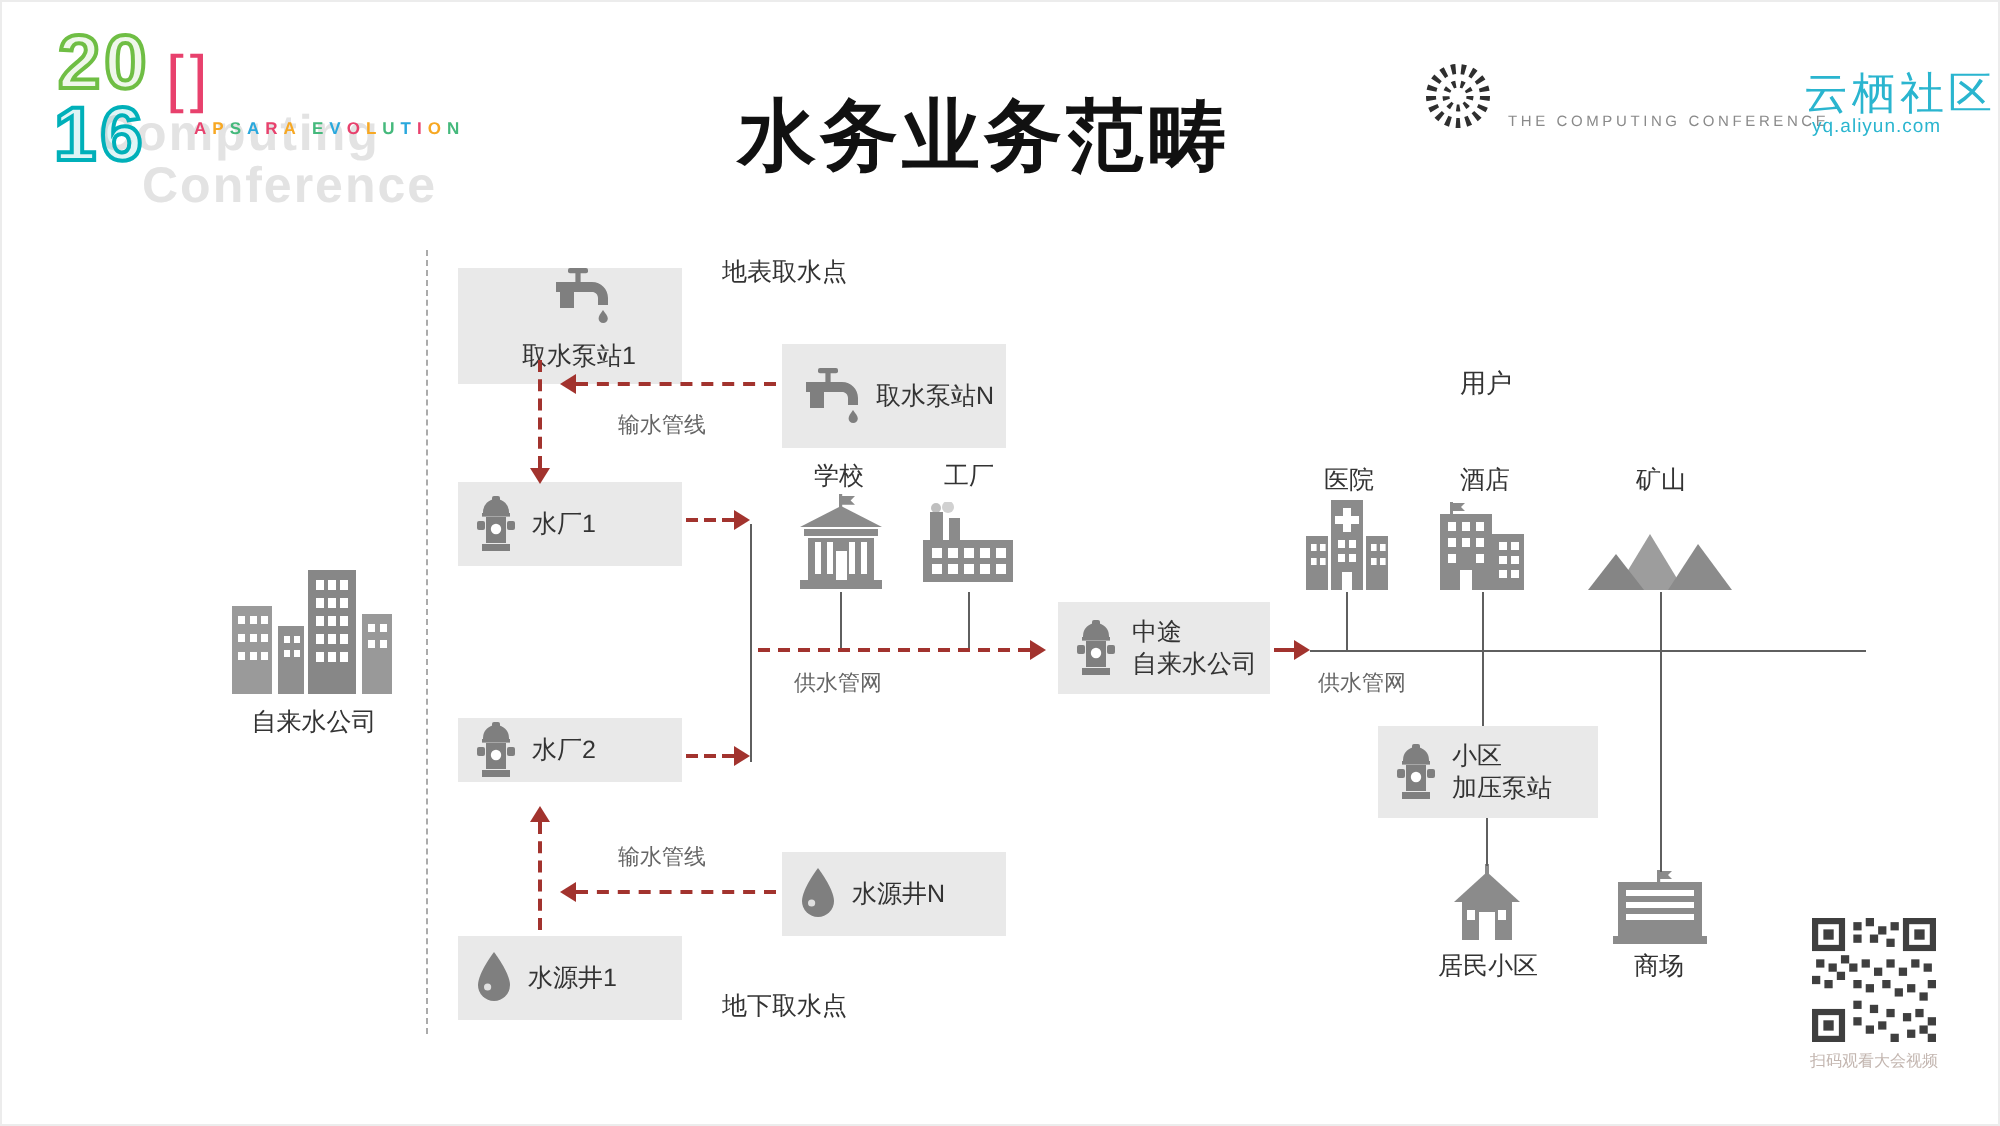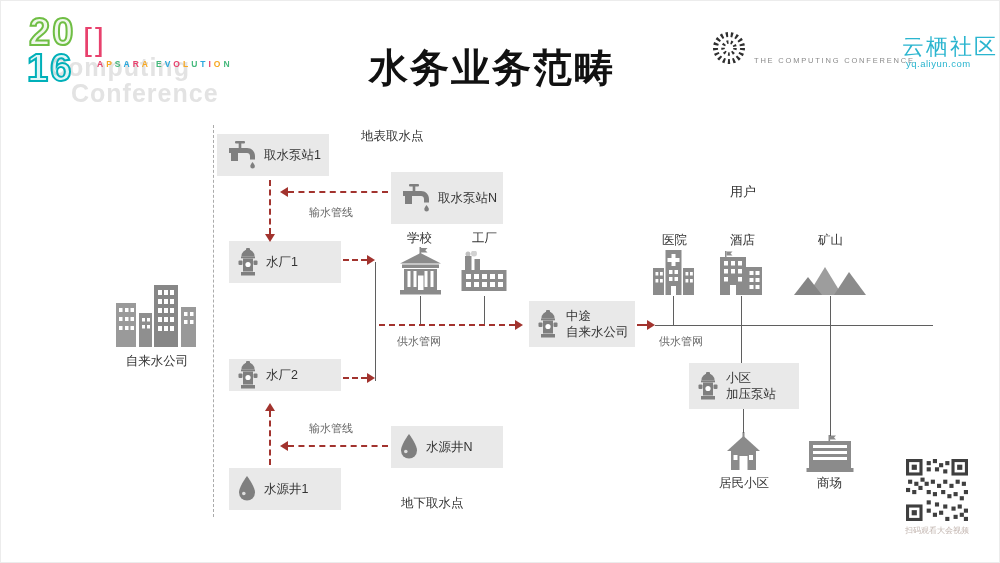--- a/index.html
+++ b/index.html
@@ -104,21 +104,21 @@
             <rect x="33" y="46" width="3" height="3.5"></rect>
           <rect x="70" y="33" width="3.5" height="4"></rect>
             <rect x="76" y="33" width="3.5" height="4"></rect>
           <rect x="70" y="41" width="3.5" height="4"></rect>
             <rect x="76" y="41" width="3.5" height="4"></rect>
         </g>
       </svg>
     </div>
     <div class="lbl" style="left:110px;top:352px;width:92px;text-align:center;">自来水公司</div>
 
-    <div class="node" style="left:216px;top:133px;width:112px;height:42px;">
+    <div class="node" style="left:228px;top:133px;width:112px;height:58px;flex-direction:column;">
       <span>
         <svg width="30" height="28" viewBox="0 0 30 28" fill="#7f7f7f">
           <rect x="9" y="0" width="10" height="2.6" rx="1"></rect>
           <rect x="12.7" y="1.5" width="2.6" height="5.5"></rect>
           <path d="M3 7 h18 c4.5 0 8 3.5 8 8 v3.5 h-5 v-3.5 c0-1.7-1.3-3-3-3 H3 z"></path>
           <rect x="5" y="7" width="7" height="13"></rect>
           <path d="M26.5 21 c-1.4 2-2.2 3.1-2.2 4.2 a2.3 2.3 0 0 0 4.6 0 c0-1.1-1-2.2-2.4-4.2 z"></path>
         </svg>
       </span>
       <span class="txt">取水泵站1</span>
@@ -217,21 +217,21 @@
           <rect x="15.5" y="12.5" width="4" height="4.5" rx="1"></rect>
           <circle cx="10" cy="16.5" r="2.6" fill="#ffffff"></circle>
           <rect x="3" y="24" width="14" height="3.5"></rect>
         </svg>
       </span>
       <span class="txt">小区
 加压泵站</span>
     </div>
 
     <div class="lbl" style="left:360px;top:127px;">地表取水点</div>
-    <div class="lbl" style="left:360px;top:494px;margin-left:40px;">地下取水点</div>
+    <div class="lbl" style="left:360px;top:494px;">地下取水点</div>
     <div class="lbl" style="left:729px;top:182px;font-size:13px;">用户</div>
     <div class="small-lbl" style="left:308px;top:204px;">输水管线</div>
     <div class="small-lbl" style="left:308px;top:420px;">输水管线</div>
     <div class="small-lbl" style="left:396px;top:333px;">供水管网</div>
     <div class="small-lbl" style="left:658px;top:333px;">供水管网</div>
 
     <div class="fac-lbl" style="left:406px;top:229px;">学校</div>
     <div class="fac-lbl" style="left:471px;top:229px;">工厂</div>
     <div class="fac-lbl" style="left:661px;top:231px;">医院</div>
     <div class="fac-lbl" style="left:729px;top:231px;">酒店</div>

